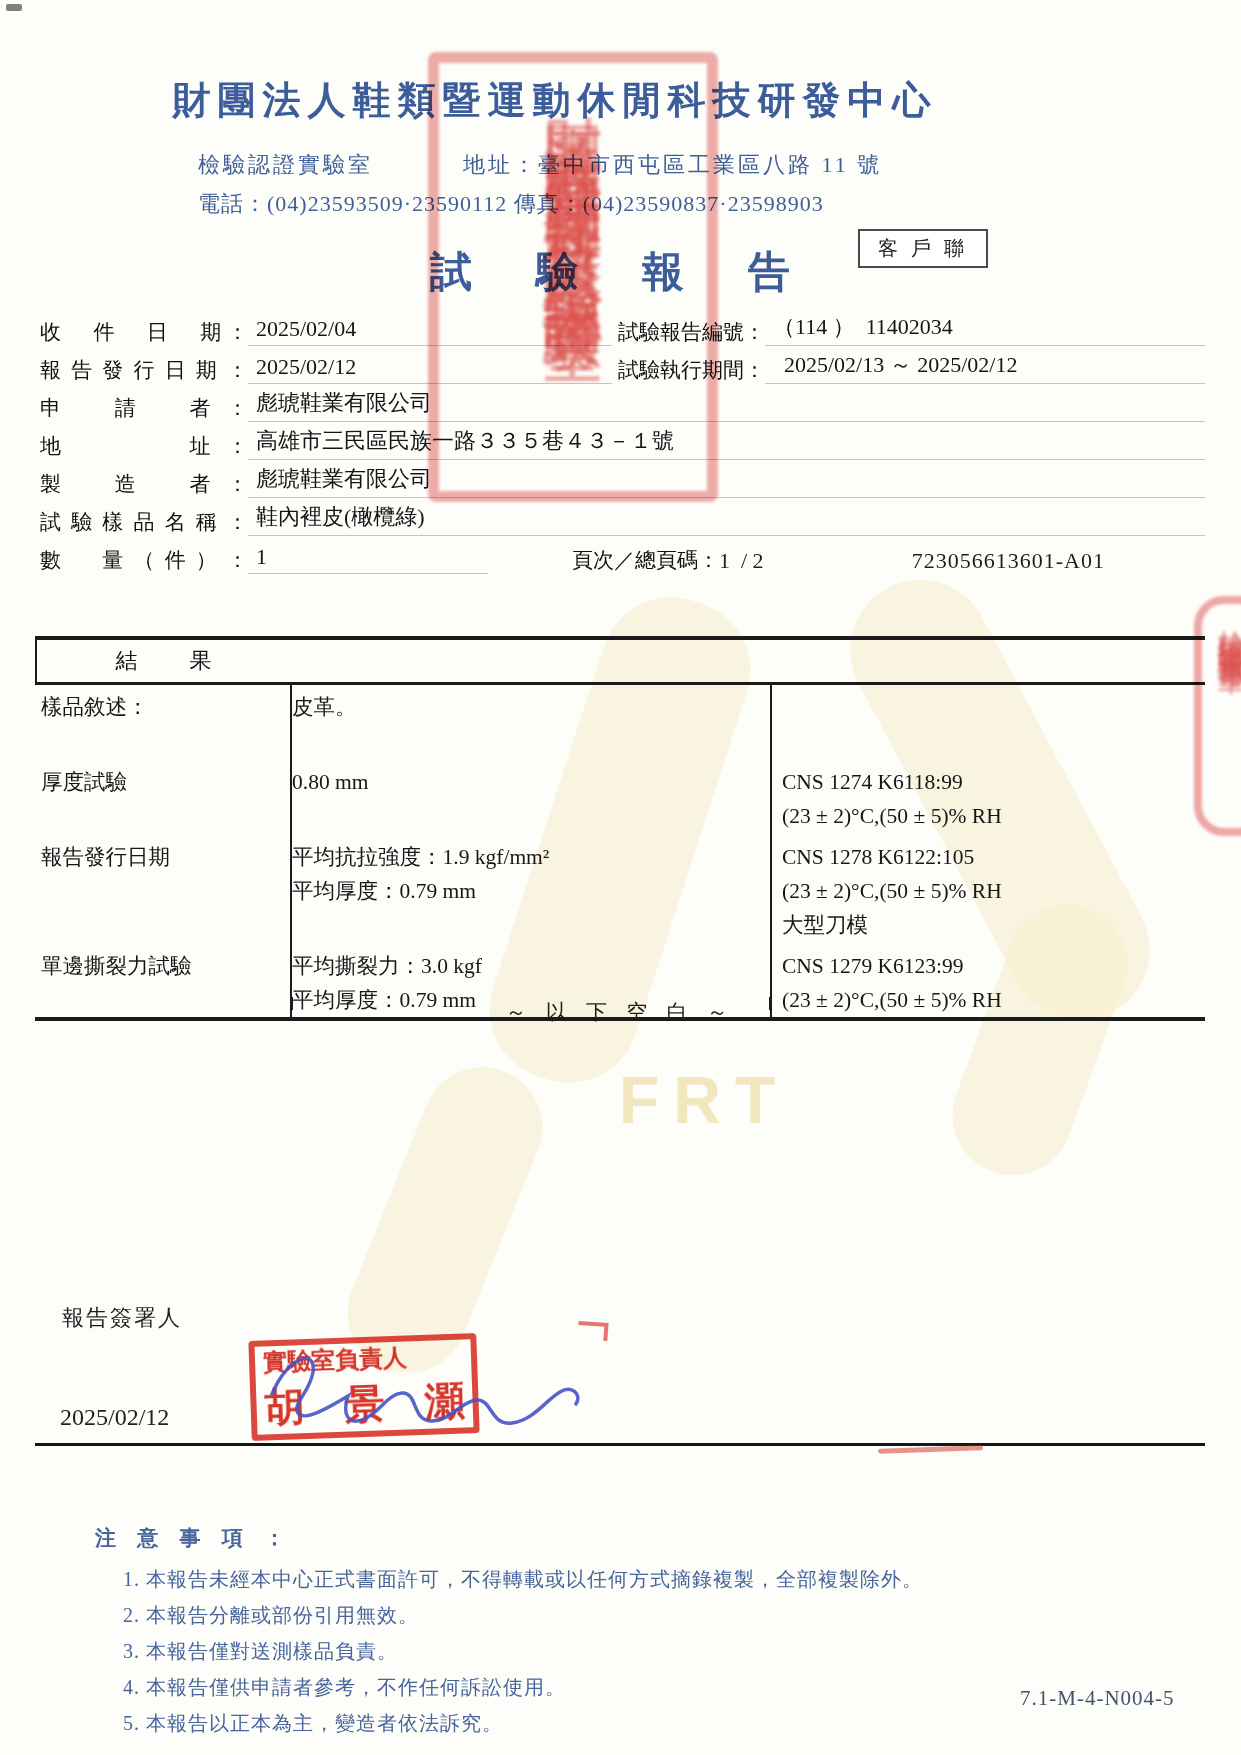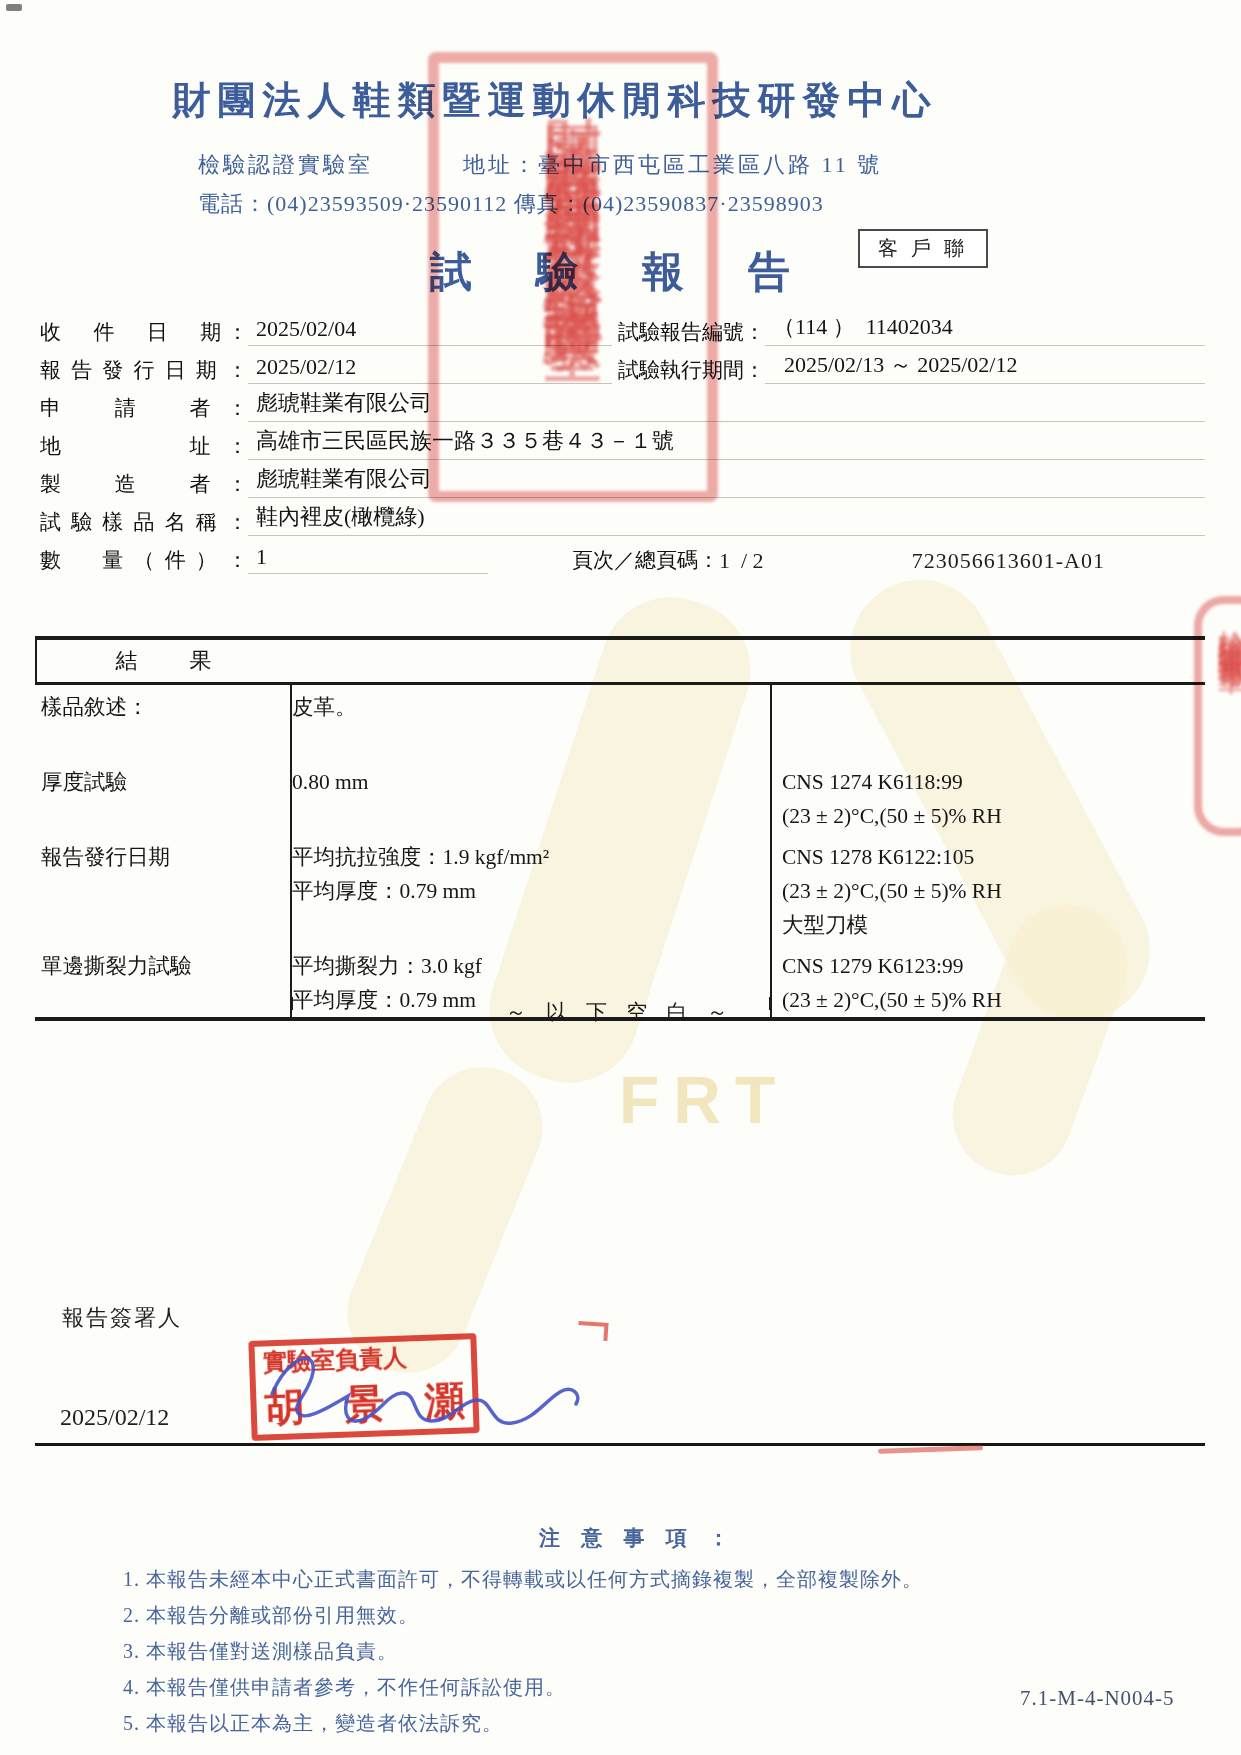--- a/index.html
+++ b/index.html
@@ -66,21 +66,21 @@
   .sealrow1{display:flex;justify-content:space-between;font-size:24px;font-weight:700;color:#d8352b;}
   .sealrow2{display:flex;justify-content:space-between;font-size:40px;font-weight:700;color:#d8352b;margin-top:2px;}
   .sealcorner{position:absolute;top:1322px;left:578px;width:26px;height:14px;border-top:4px solid rgba(216,60,48,.7);
        border-right:4px solid rgba(216,60,48,.7);transform:rotate(4deg);z-index:4;}
   .sigsvg{position:absolute;top:1340px;left:262px;z-index:5;}
   .reddash{position:absolute;top:1447px;left:878px;width:105px;height:5px;background:rgba(210,60,50,.55);
        border-radius:3px;transform:rotate(-2deg);z-index:4;}
 
   
   .notes{position:absolute;top:1524px;left:95px;right:60px;color:#47659b;z-index:1;}
-  .ntitle{font-size:21px;font-weight:700;letter-spacing:8px;text-align:center;}
+  .ntitle{font-size:21px;font-weight:700;letter-spacing:8px;}
   .nitems{margin-top:9px;padding-left:28px;font-size:20px;line-height:36px;letter-spacing:1px;}
   .doccode{position:absolute;top:1686px;left:1020px;font-size:21px;color:#44516b;letter-spacing:1px;z-index:1;}
 
   
   .bigseal{position:absolute;top:52px;left:428px;width:290px;height:450px;border:11px solid rgba(222,84,80,.48);
        border-radius:8px;box-sizing:border-box;z-index:6;mix-blend-mode:multiply;filter:blur(1.8px);
        pointer-events:none;display:flex;justify-content:center;}
   .bigseal-text{writing-mode:vertical-rl;font-size:57px;font-weight:700;color:rgba(222,80,76,.5);
        line-height:66px;letter-spacing:9px;height:405px;margin-top:8px;}
   .sideseal{position:absolute;top:596px;left:1194px;width:74px;height:240px;border:8px solid rgba(222,84,80,.5);

